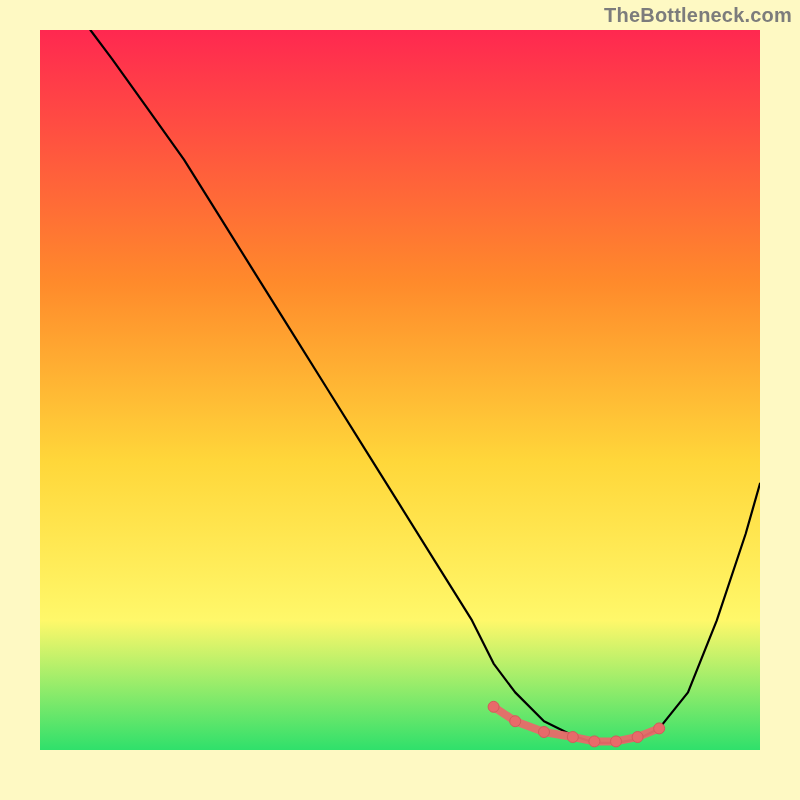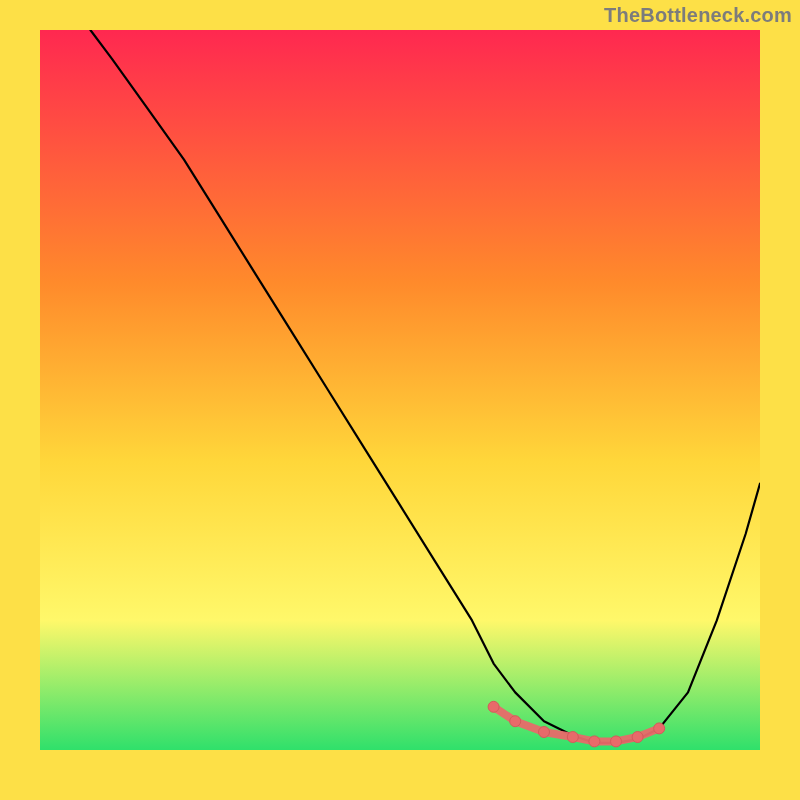--- a/index.html
+++ b/index.html
@@ -8,21 +8,21 @@
     width: 800px;
     height: 800px;
     background: #000;
     font-family: Arial, Helvetica, sans-serif;
     overflow: hidden;
   }
   .wrap {
     position: relative;
     width: 800px;
     height: 800px;
-    background: #fde047;
+    background: #fef9c3;
   }
   .watermark {
     position: absolute;
     top: 4px;
     right: 8px;
     color: #7c7c7c;
     font-size: 20px;
     font-weight: bold;
     letter-spacing: 0.2px;
     font-family: Arial, Helvetica, sans-serif;

